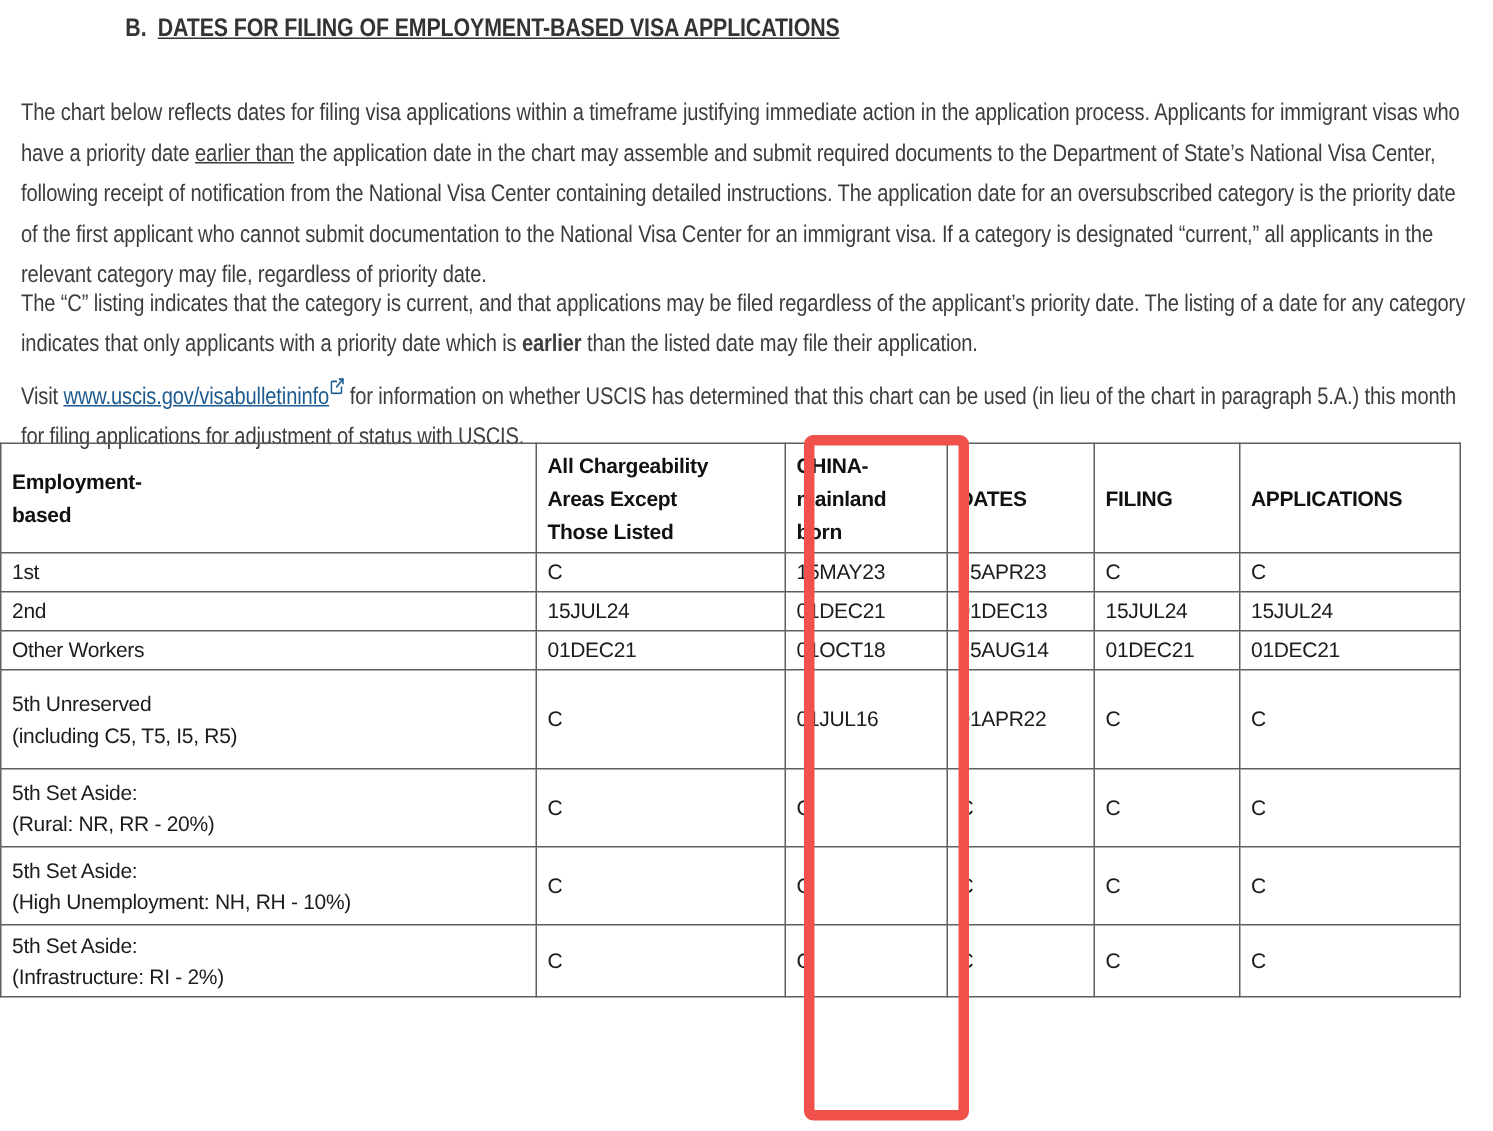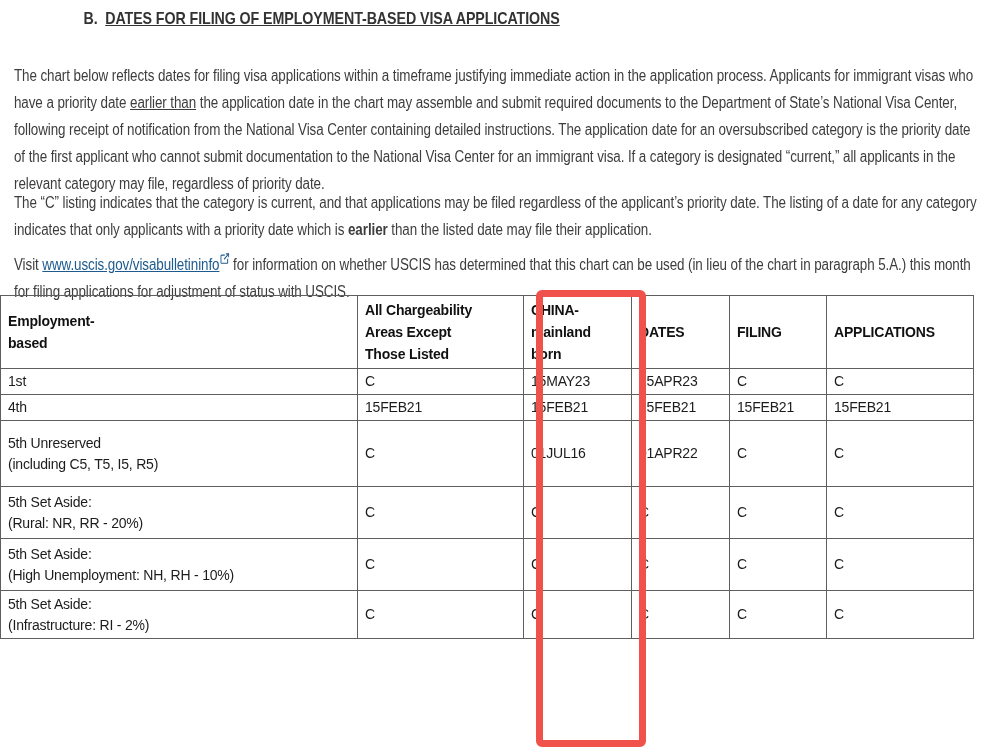--- a/index.html
+++ b/index.html
@@ -163,26 +163,34 @@
     <tbody>
       <tr class="h-s">
         <td>1st</td>
         <td>C</td>
         <td>15MAY23</td>
         <td>15APR23</td>
         <td>C</td>
         <td>C</td>
       </tr>
       <tr class="h-s">
-        <td>4th</td>
-        <td>15FEB21</td>
-        <td>15FEB21</td>
-        <td>15FEB21</td>
-        <td>15FEB21</td>
-        <td>15FEB21</td>
+        <td>2nd</td>
+        <td>15JUL24</td>
+        <td>01DEC21</td>
+        <td>01DEC13</td>
+        <td>15JUL24</td>
+        <td>15JUL24</td>
+      </tr>
+      <tr class="h-s">
+        <td>Other Workers</td>
+        <td>01DEC21</td>
+        <td>01OCT18</td>
+        <td>15AUG14</td>
+        <td>01DEC21</td>
+        <td>01DEC21</td>
       </tr>
       <tr class="h-d1">
         <td>5th Unreserved
 (including C5, T5, I5, R5)</td>
         <td>C</td>
         <td>01JUL16</td>
         <td>01APR22</td>
         <td>C</td>
         <td>C</td>
       </tr>

